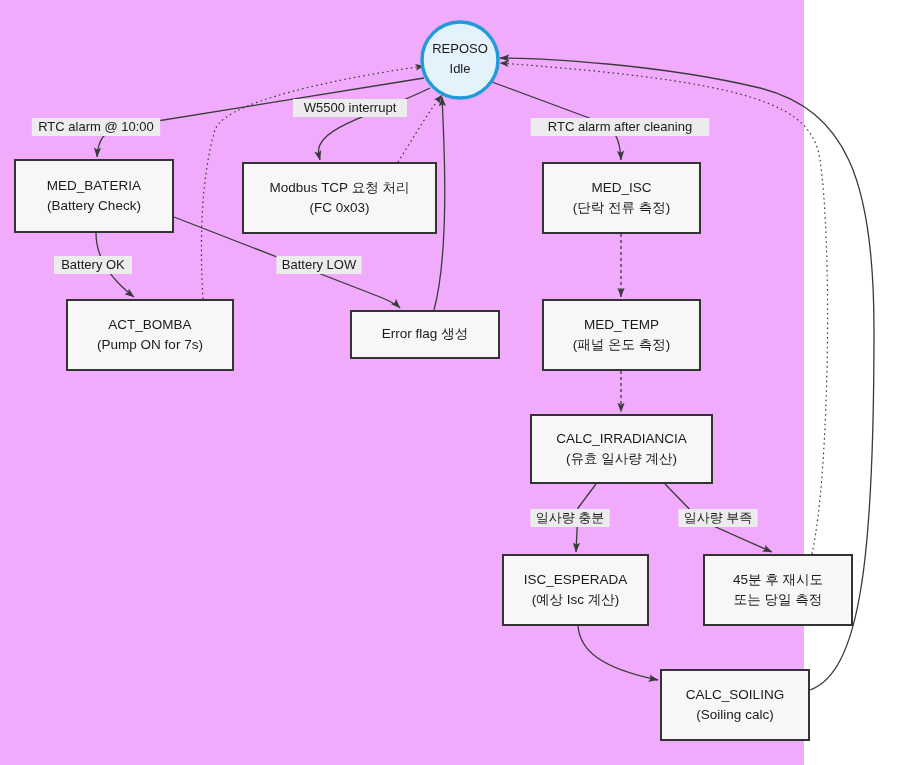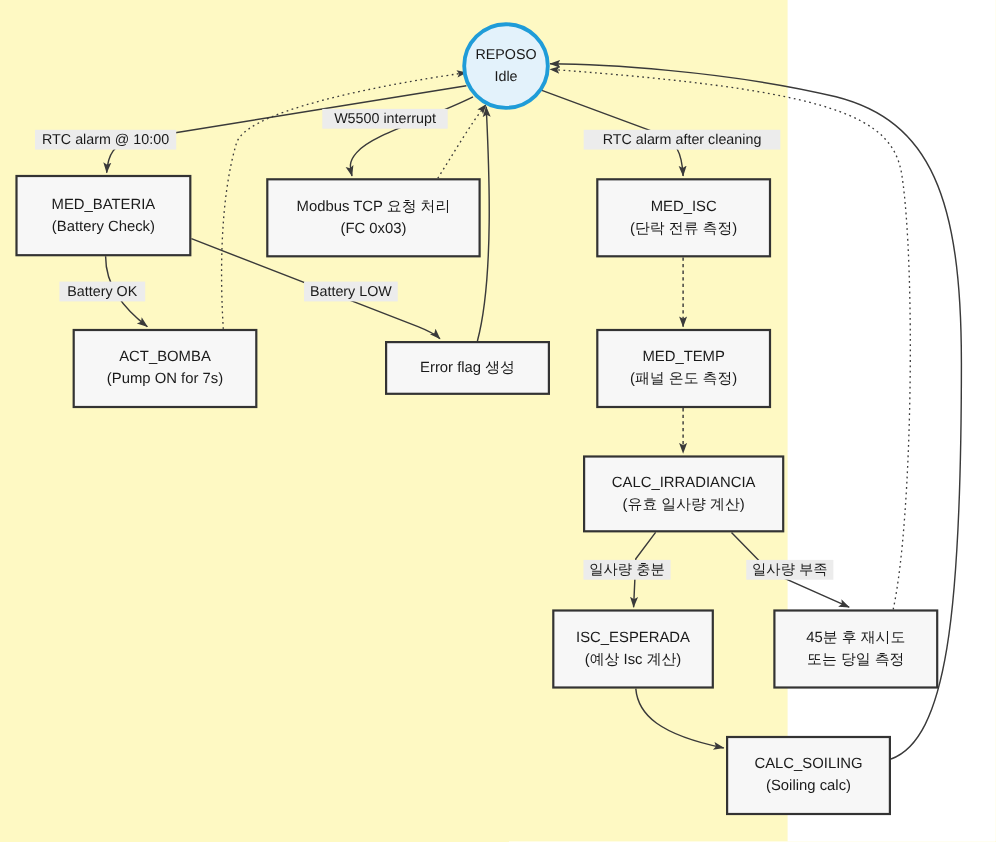--- a/index.html
+++ b/index.html
@@ -8,23 +8,23 @@
     background: #ffffff;
   }
   body {
     width: 905px;
     height: 765px;
     font-family: "Liberation Sans", "DejaVu Sans", sans-serif;
     overflow: hidden;
   }
   #diagram-root {
     position: relative;
-    width: 716px;
+    width: 804px;
     height: 765px;
-    background: #fef9c3;
+    background: #f0abfc;
   }
   svg#flow {
     position: absolute;
     top: 0;
     left: 0;
     width: 905px;
     height: 765px;
     display: block;
   }
   .node-rect {

